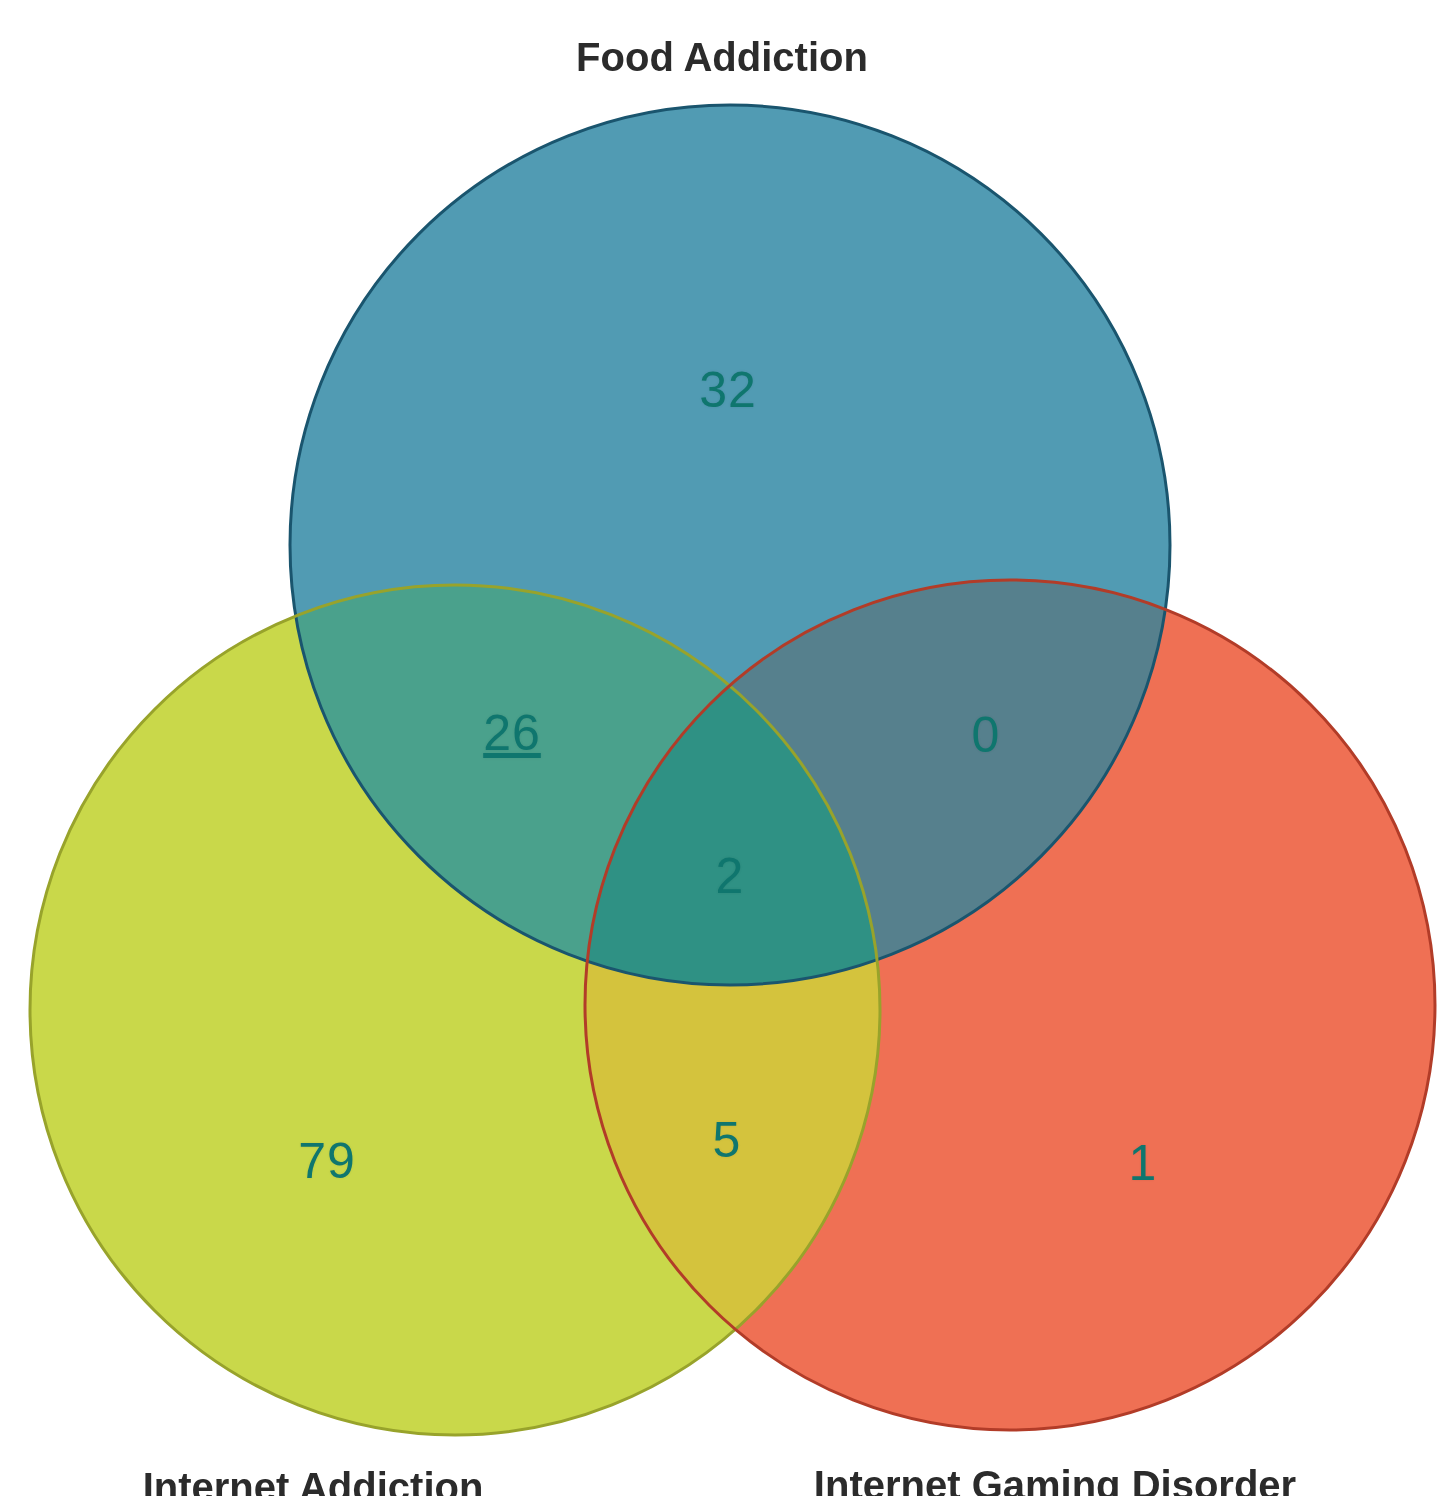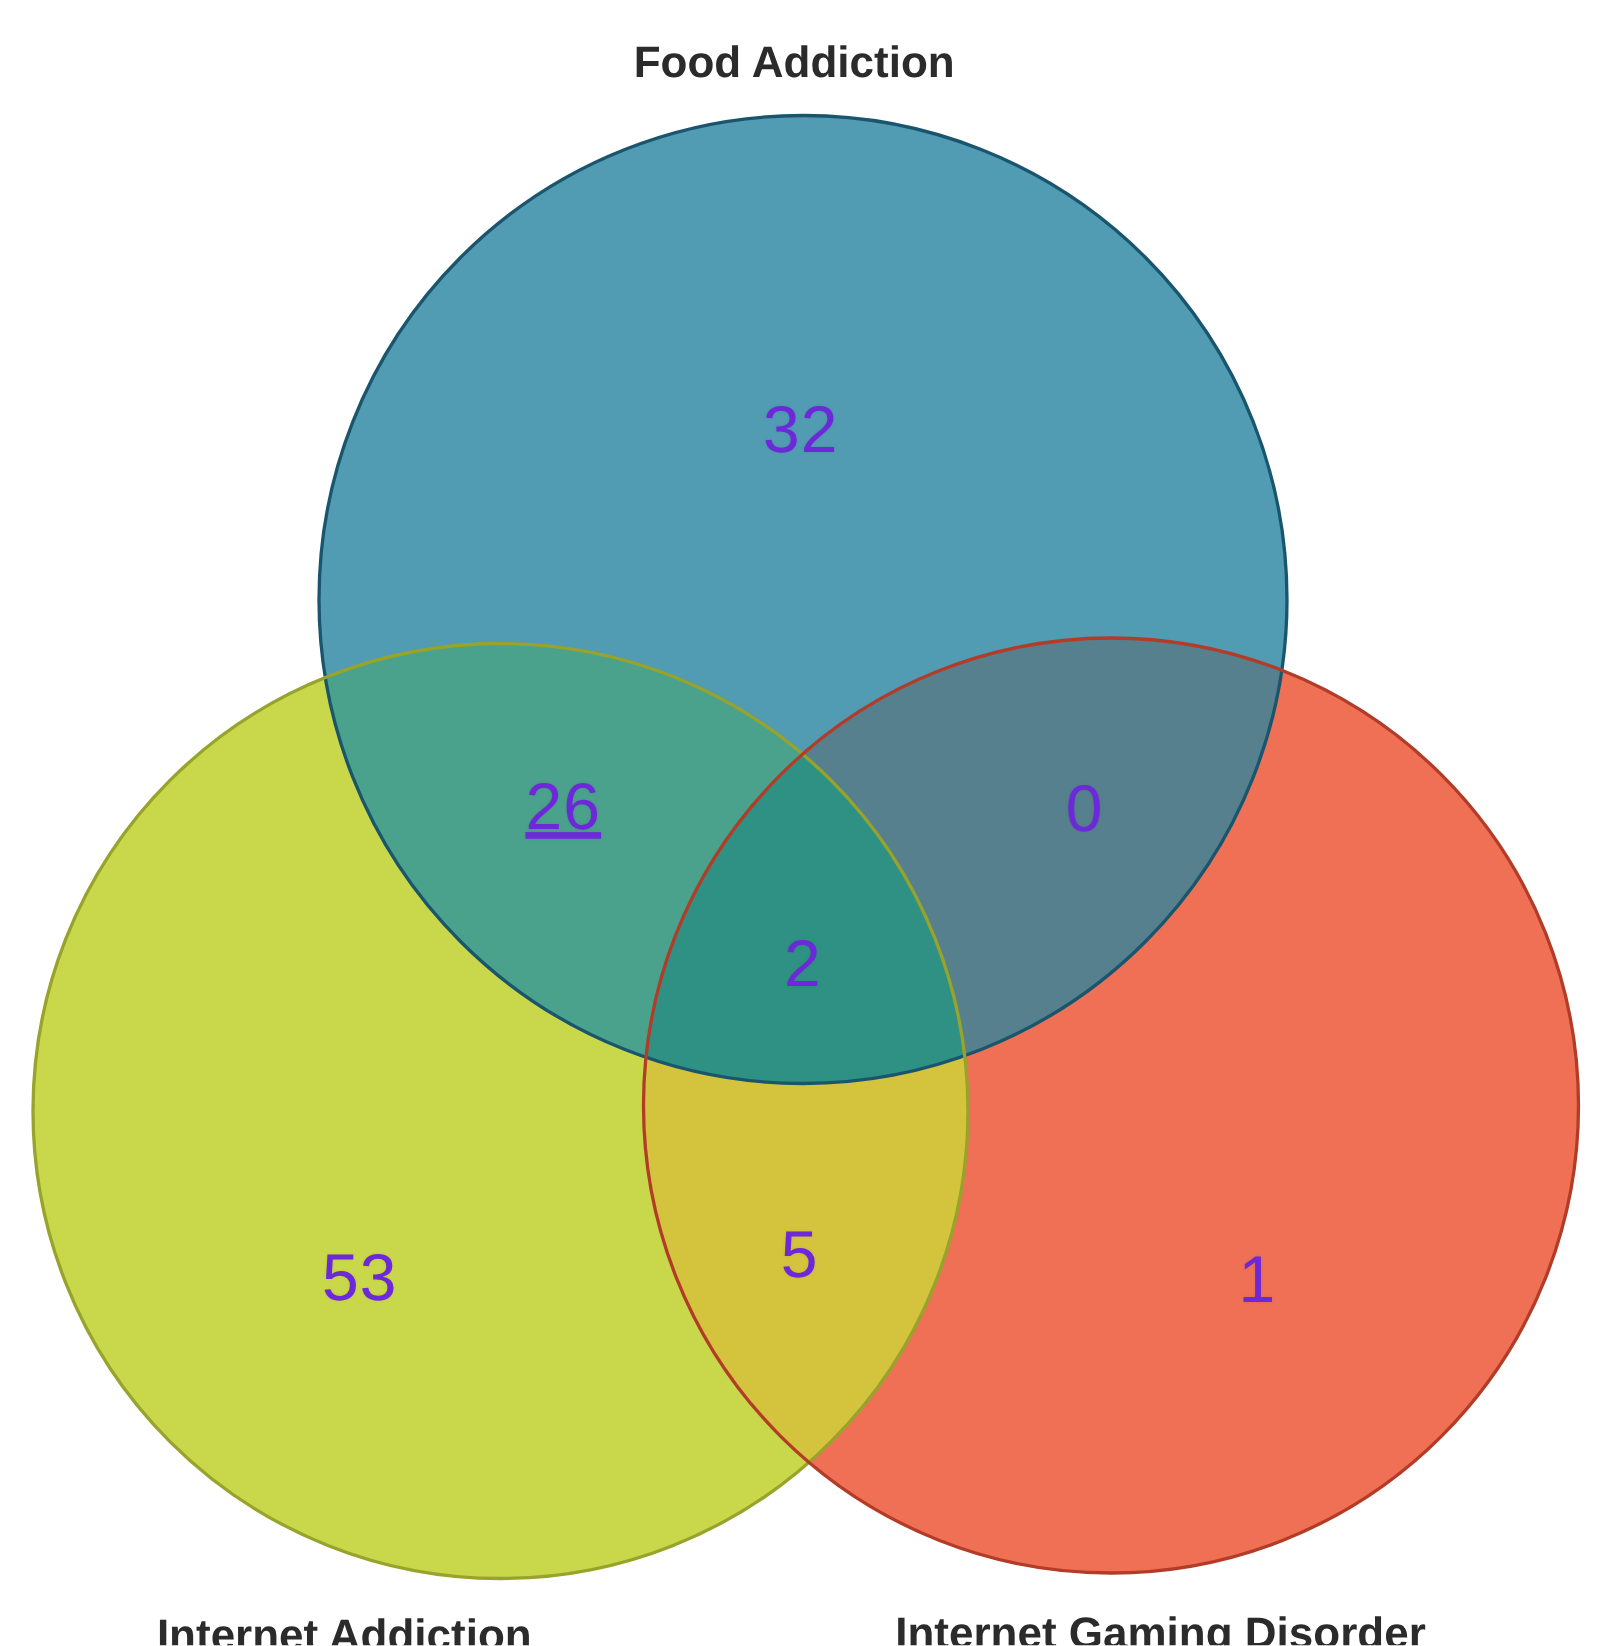--- a/index.html
+++ b/index.html
@@ -25,23 +25,23 @@
     left: 0;
     top: 0;
     width: 100%;
     height: 100%;
     pointer-events: none;
     margin-top: 33px;
   }
   .count {
     position: absolute;
     transform: translate(-50%, -50%);
-    font-size: 60px;
+    font-size: 50px;
     font-weight: 400;
-    color: #6d28d9;
+    color: #0f766e;
     white-space: nowrap;
     letter-spacing: 1px;
     text-shadow: 0 0 3px rgba(0,0,0,0.08);
   }
   .set-label {
     position: absolute;
     transform: translateX(-50%);
     font-size: 40px;
     font-weight: 700;
     color: #2b2b2b;
@@ -95,18 +95,18 @@
   <div class="overlay">
 
     <div class="set-label label-food">Food Addiction</div>
     <div class="set-label label-ia">Internet Addiction</div>
     <div class="set-label label-igd">Internet Gaming Disorder</div>
 
     <div class="count count-food">32</div>
     <div class="count count-food-ia">26</div>
     <div class="count count-food-igd">0</div>
     <div class="count count-all">2</div>
-    <div class="count count-ia">53</div>
+    <div class="count count-ia">79</div>
     <div class="count count-ia-igd">5</div>
     <div class="count count-igd">1</div>
   </div>
 
 </div>
 
 </body></html>

